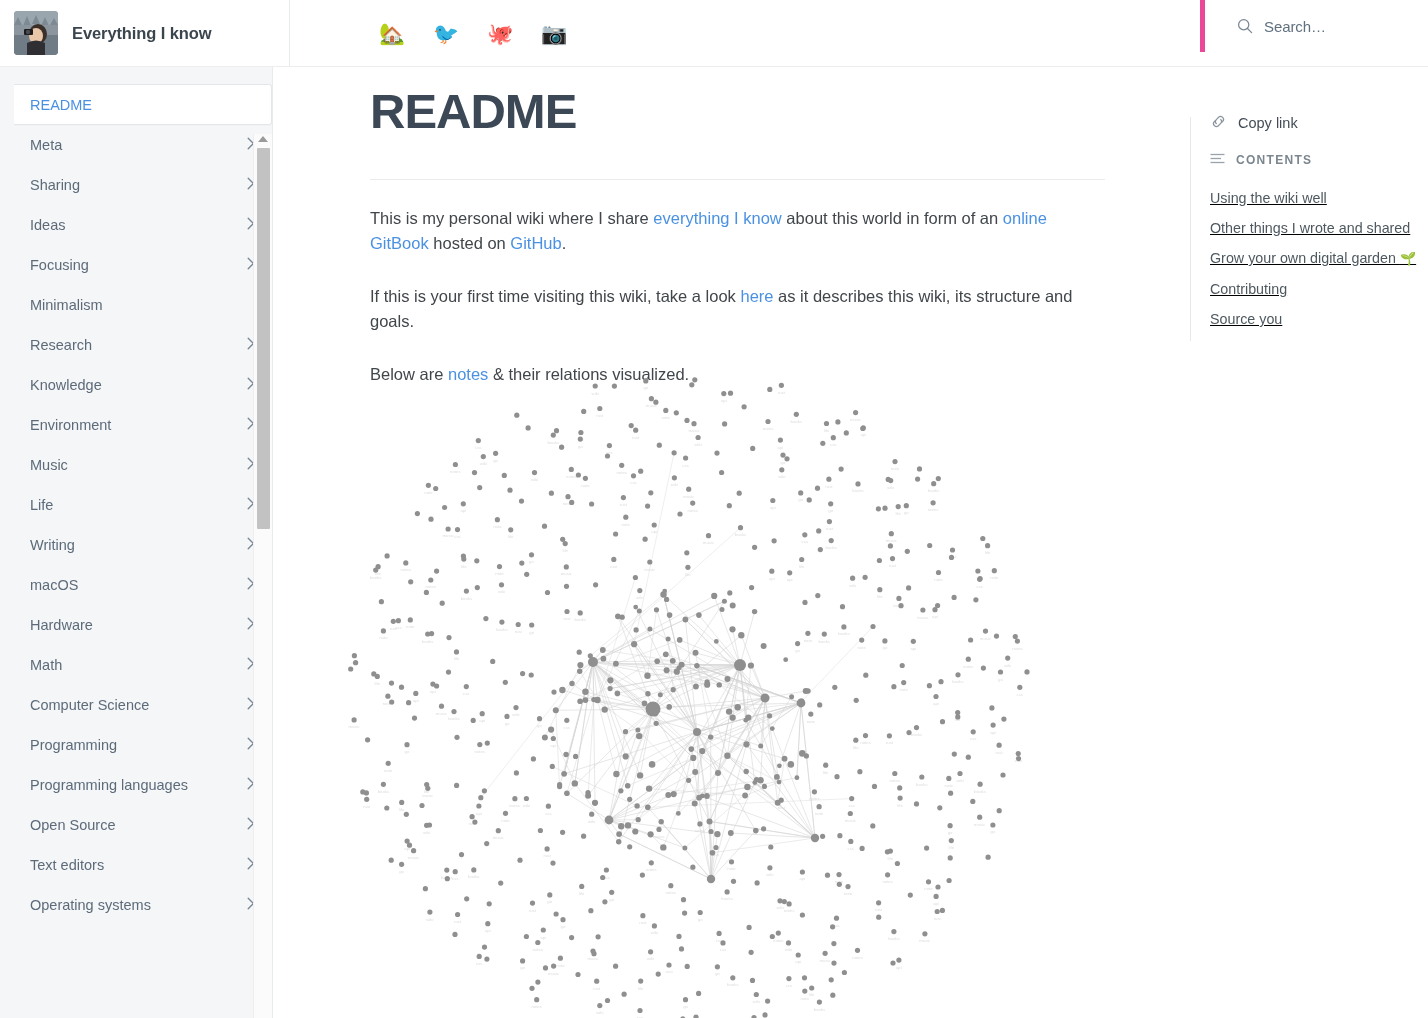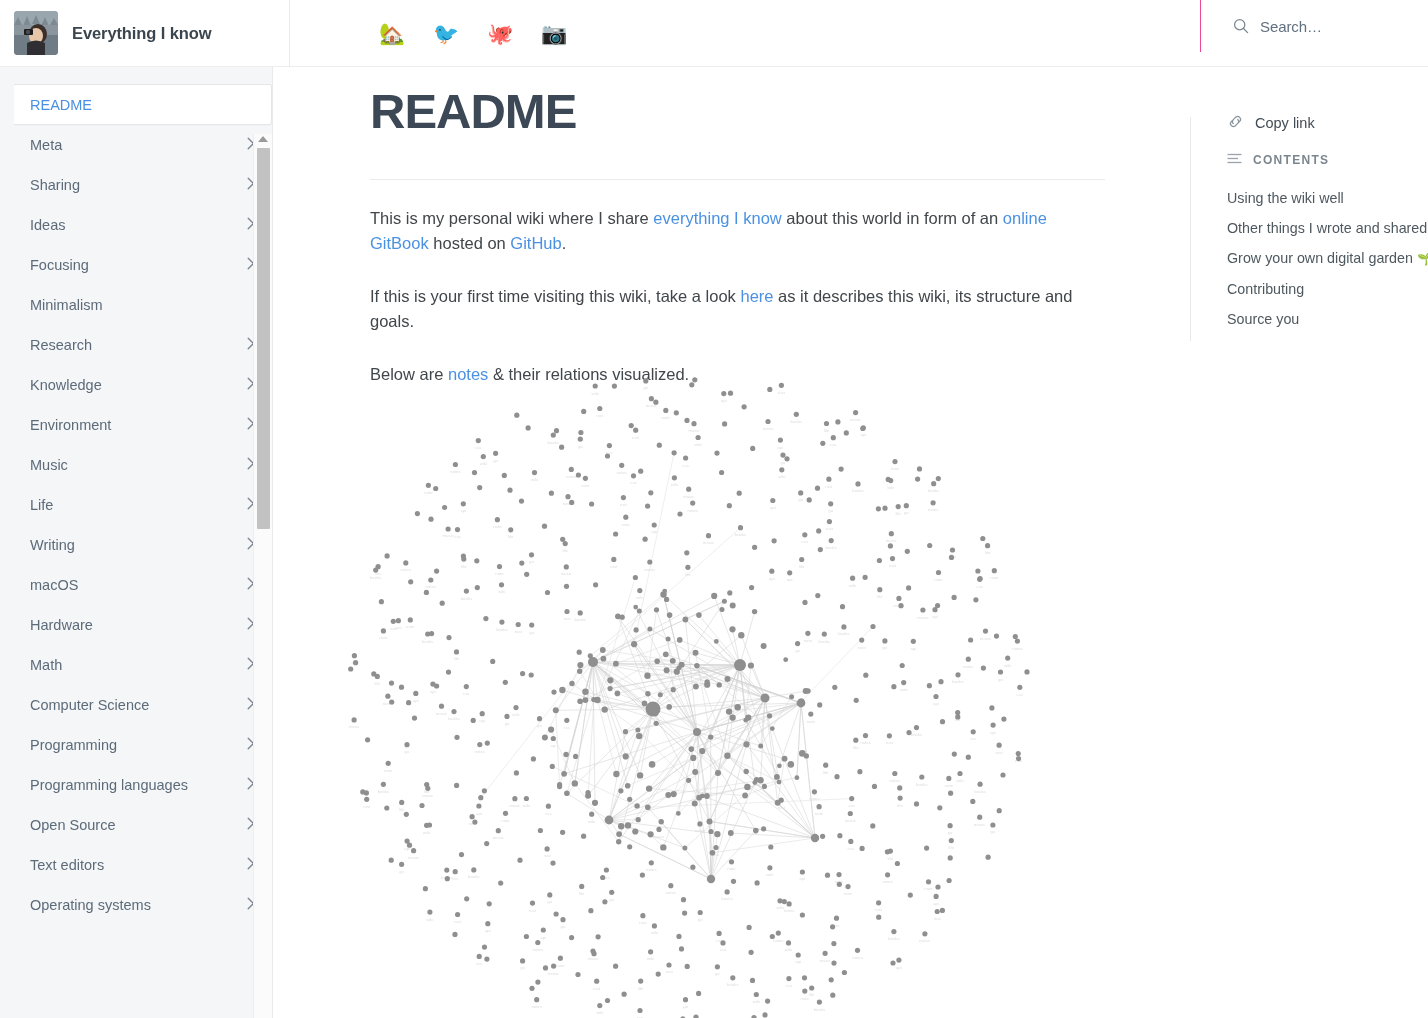--- a/index.html
+++ b/index.html
@@ -45,21 +45,21 @@
     display: flex; align-items: center; justify-content: center;
     font-size: 21px; line-height: 1; cursor: pointer;
     user-select: none;
   }
 
   .search-box {
     position: absolute; right: 0; top: 0;
     height: 52px; width: 228px;
     display: flex; align-items: center; gap: 11px;
     padding-left: 32px;
-    border-left: 1px solid #ec4899;
+    border-left: 5px solid #ec4899;
     cursor: text;
   }
   .search-icon { width: 16px; height: 16px; flex: 0 0 16px; }
   .search-placeholder { font-size: 15px; color: #60707f; letter-spacing: -0.1px;}
 
   
   .sidebar {
     position: absolute; left: 0; top: 67px;
     width: 273px; height: 951px;
     background: #f4f6f8;
@@ -136,38 +136,38 @@
     width: 790px; height: 660px;
   }
   .graph-wrap svg { display: block; }
 
   
   .aside {
     position: absolute; right: 0; top: 67px;
     width: 238px; height: 951px;
     background: #ffffff;
   }
-  .aside-inner { position: relative; padding: 45px 0 0 28px; }
+  .aside-inner { position: relative; padding: 45px 0 0 11px; }
   .aside-rule {
     position: absolute; left: 0px; top: 50px;
     width: 1px; height: 224px; background: #e6e9eb;
   }
   .copy-link {
     display: flex; align-items: center; gap: 11px;
     height: 22px; margin-left: 9px; cursor: pointer;
   }
   .copy-link .lbl { font-size: 14.5px; color: #424b54; font-weight: 500;}
   .contents-head {
     display: flex; align-items: center; gap: 11px;
     margin-top: 17px; margin-left: 9px; height: 18px;
   }
   .contents-head .lbl {
     font-size: 12px; color: #7b868f; letter-spacing: 1.3px; font-weight: bold;
   }
-  .toc { margin-top: 14px; margin-left: 9px; }
+  .toc { margin-top: 14px; margin-left: 9px; text-decoration: underline; }
   .toc-item {
     font-size: 14.3px; color: #4e585f; line-height: 30px;
     cursor: pointer; white-space: nowrap;
   }
   .toc-emoji { font-size: 13px; }
   .ico { flex: 0 0 auto; display: block; }
 </style>
 </head>
 <body>
 

